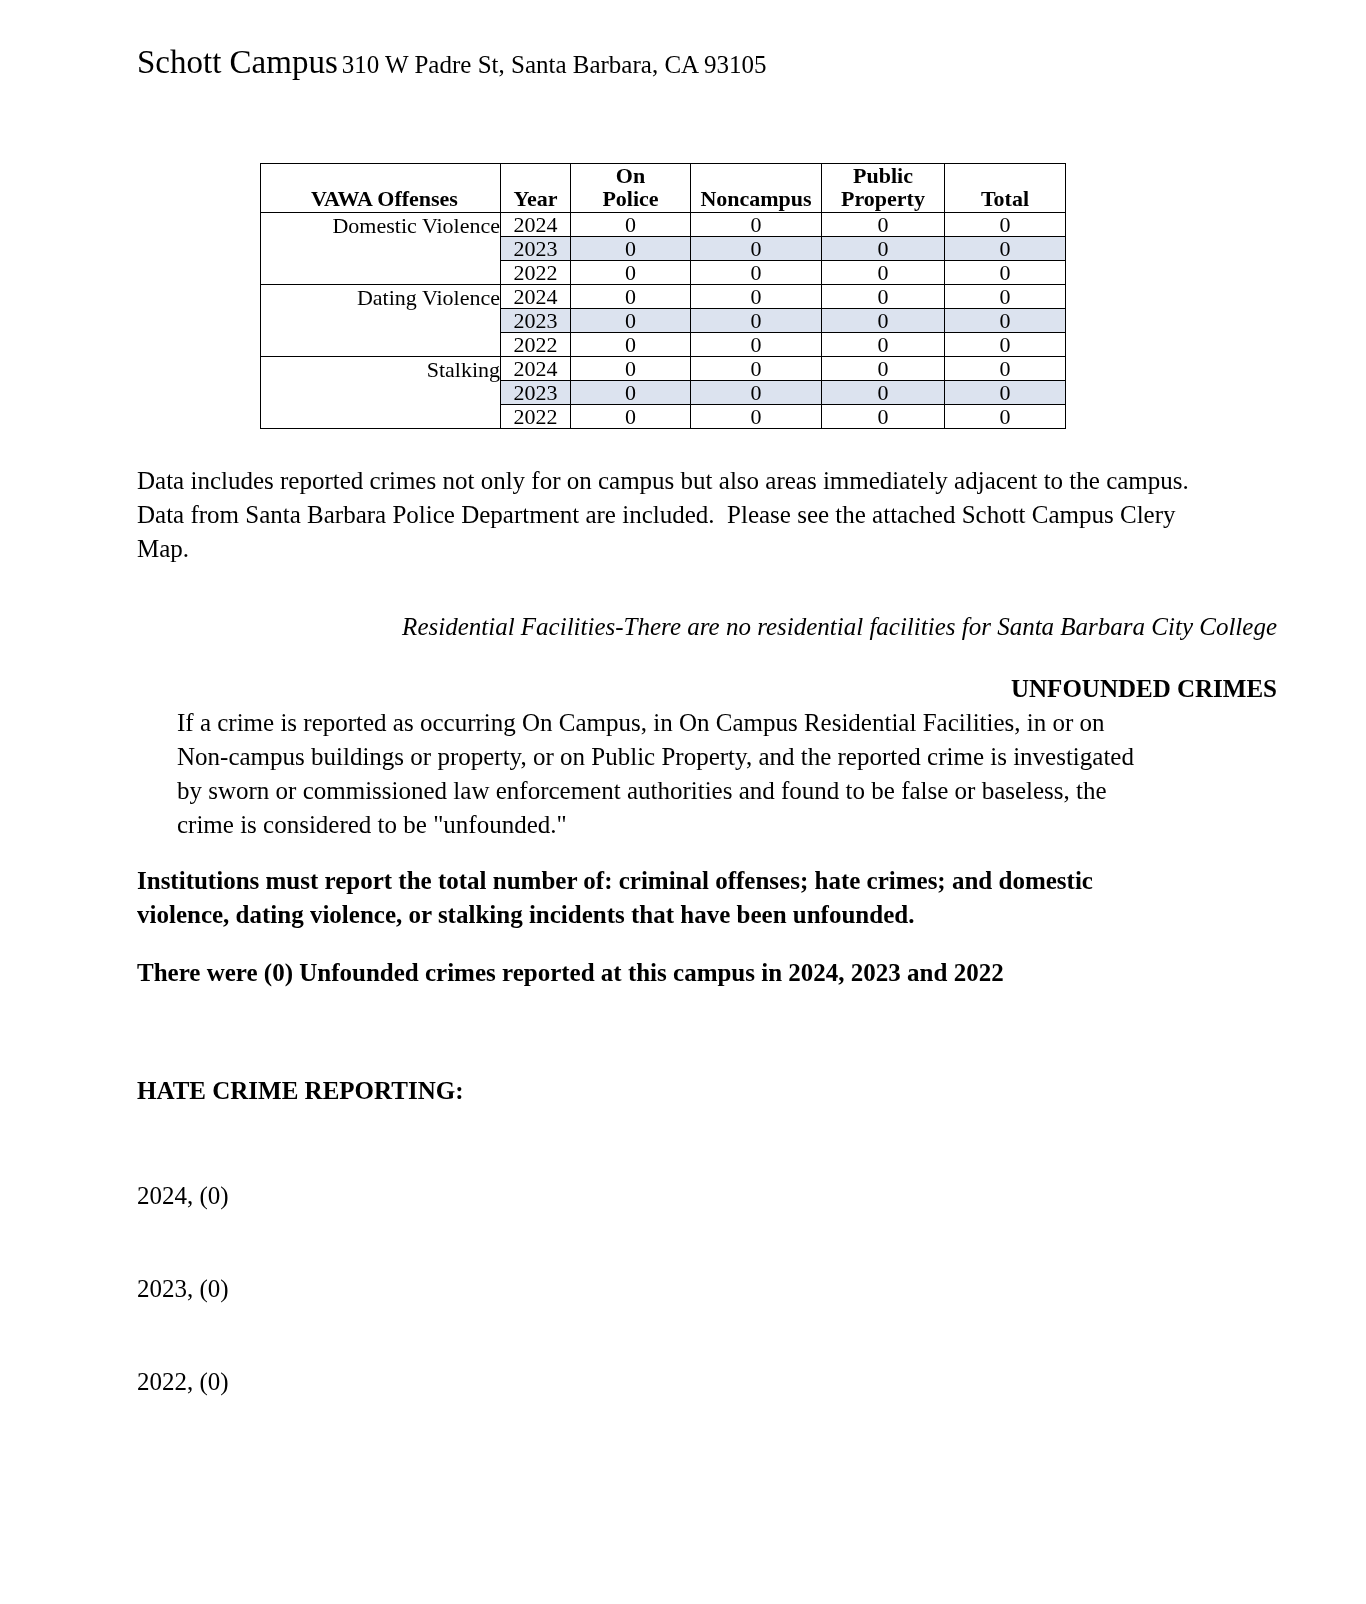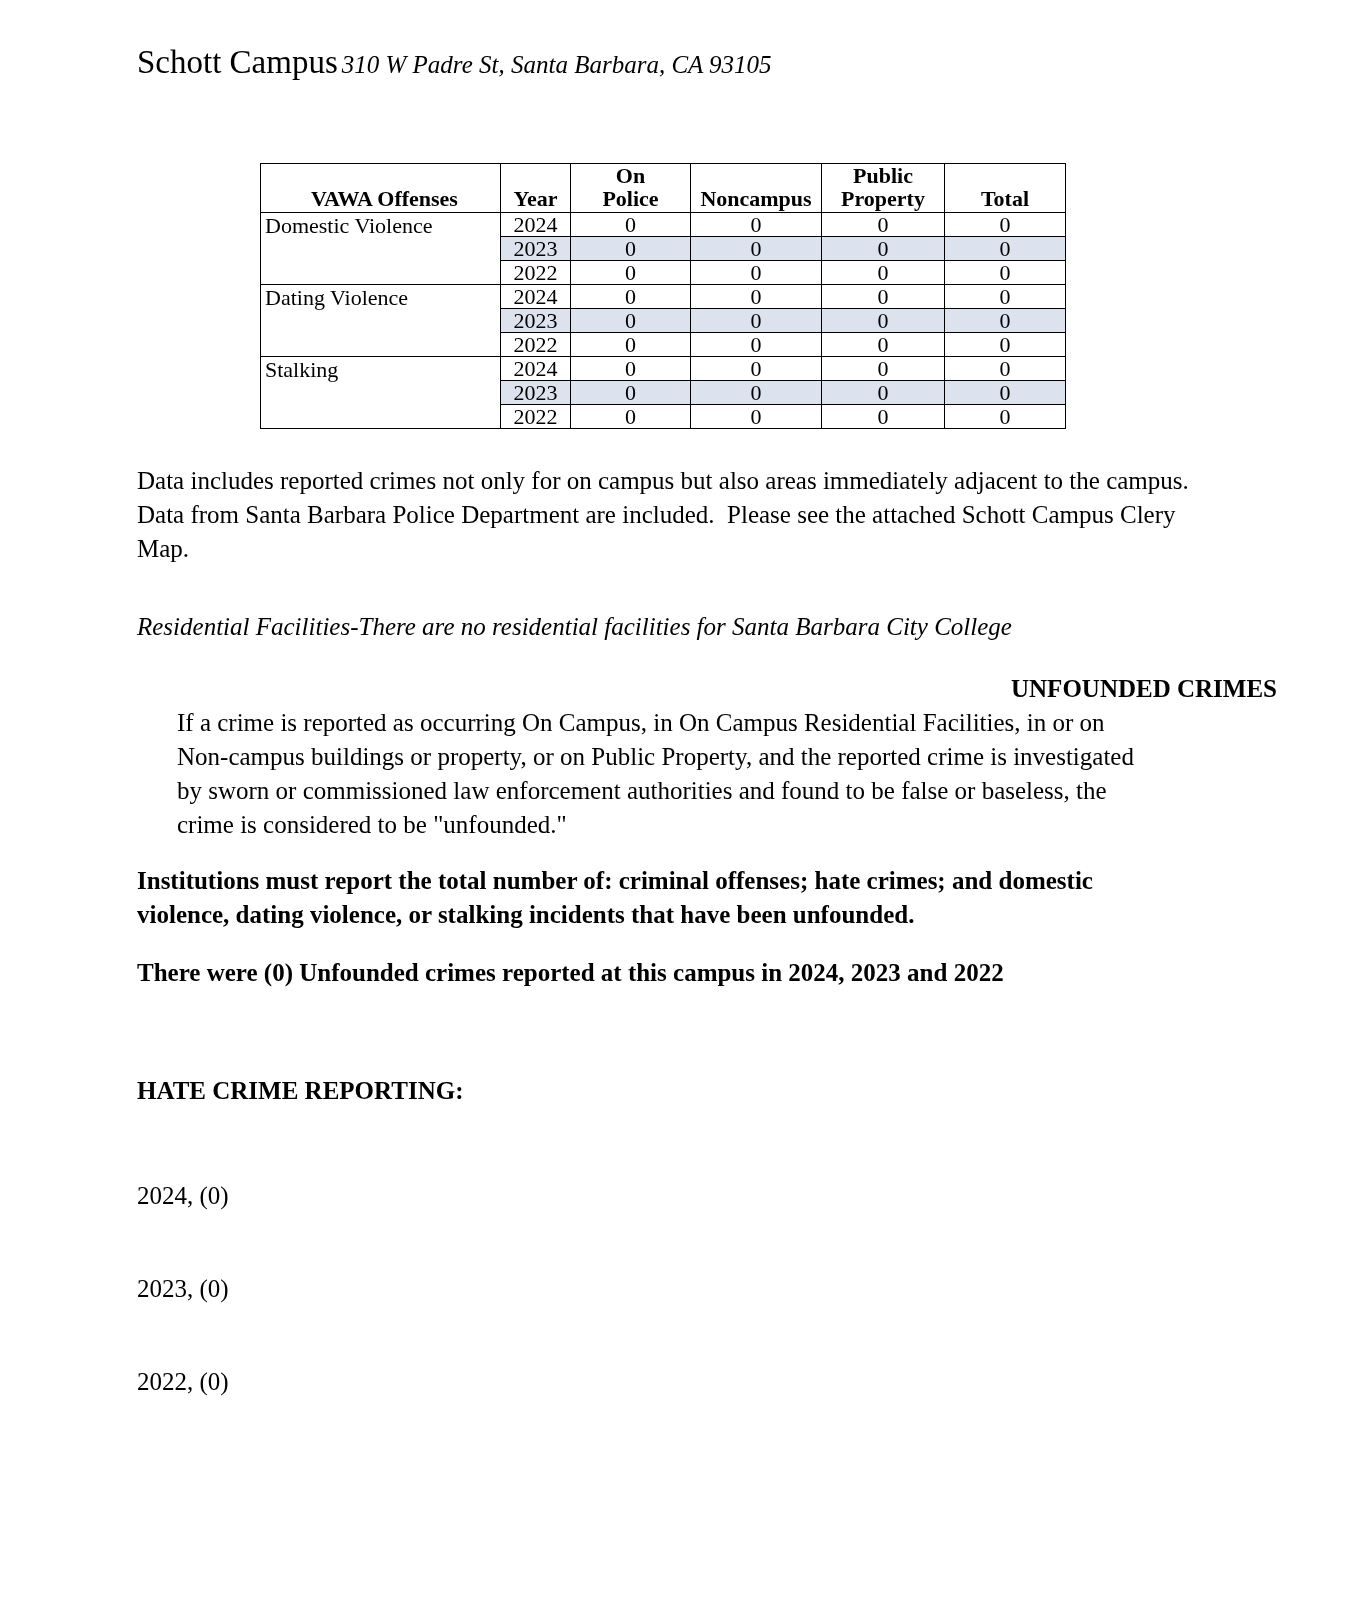--- a/index.html
+++ b/index.html
@@ -9,21 +9,21 @@
     font-family: "Liberation Serif", "DejaVu Serif", serif;
     color: #000000;
     position: relative;
     overflow: hidden;
   }
   .abs { position: absolute; }
 
   
   .doc-title { left: 137px; top: 44px; white-space: nowrap; }
   .doc-title .campus { font-size: 33px; }
-  .doc-title .address { font-size: 25px; font-style: italic; }
+  .doc-title .address { font-size: 25px; }
 
   
   .table-wrap { left: 260px; top: 163px; }
   table.vawa {
     border-collapse: collapse;
     table-layout: fixed;
     width: 805px;
     font-size: 22px;
     line-height: 23px;
   }
@@ -39,36 +39,36 @@
     white-space: pre-line;
     height: 44px;
     padding-bottom: 2px;
   }
   table.vawa th.col-offense {
     text-align: center;
     padding-left: 8px;
   }
   table.vawa td { height: 22px; text-align: center; vertical-align: middle; }
   table.vawa td.offense {
-    text-align: left;
+    text-align: right;
     vertical-align: top;
     padding-left: 4px;
     padding-top: 1px;
   }
 
   
   .bodytext {
     left: 137px;
     font-size: 25px;
     line-height: 34px;
     white-space: pre-wrap;
     width: 1140px;
   }
   .p-data    { top: 464px; }
-  .p-resid   { top: 610px; font-style: italic; }
+  .p-resid   { top: 610px; font-style: italic; text-align: right; }
   .h-unf     { top: 672px; font-weight: bold; text-align: right; }
   .p-unf     { top: 706px; margin-left: 40px; }
   .p-inst    { top: 864px; font-weight: bold; }
   .p-summary { top: 956px; font-weight: bold; }
   .h-hate    { top: 1050px; font-weight: bold; margin-top: 24px; }
   .years     { top: 1118px; line-height: 31px; }
   .years div { height: 31px; }
 </style>
 </head>
 <body>

